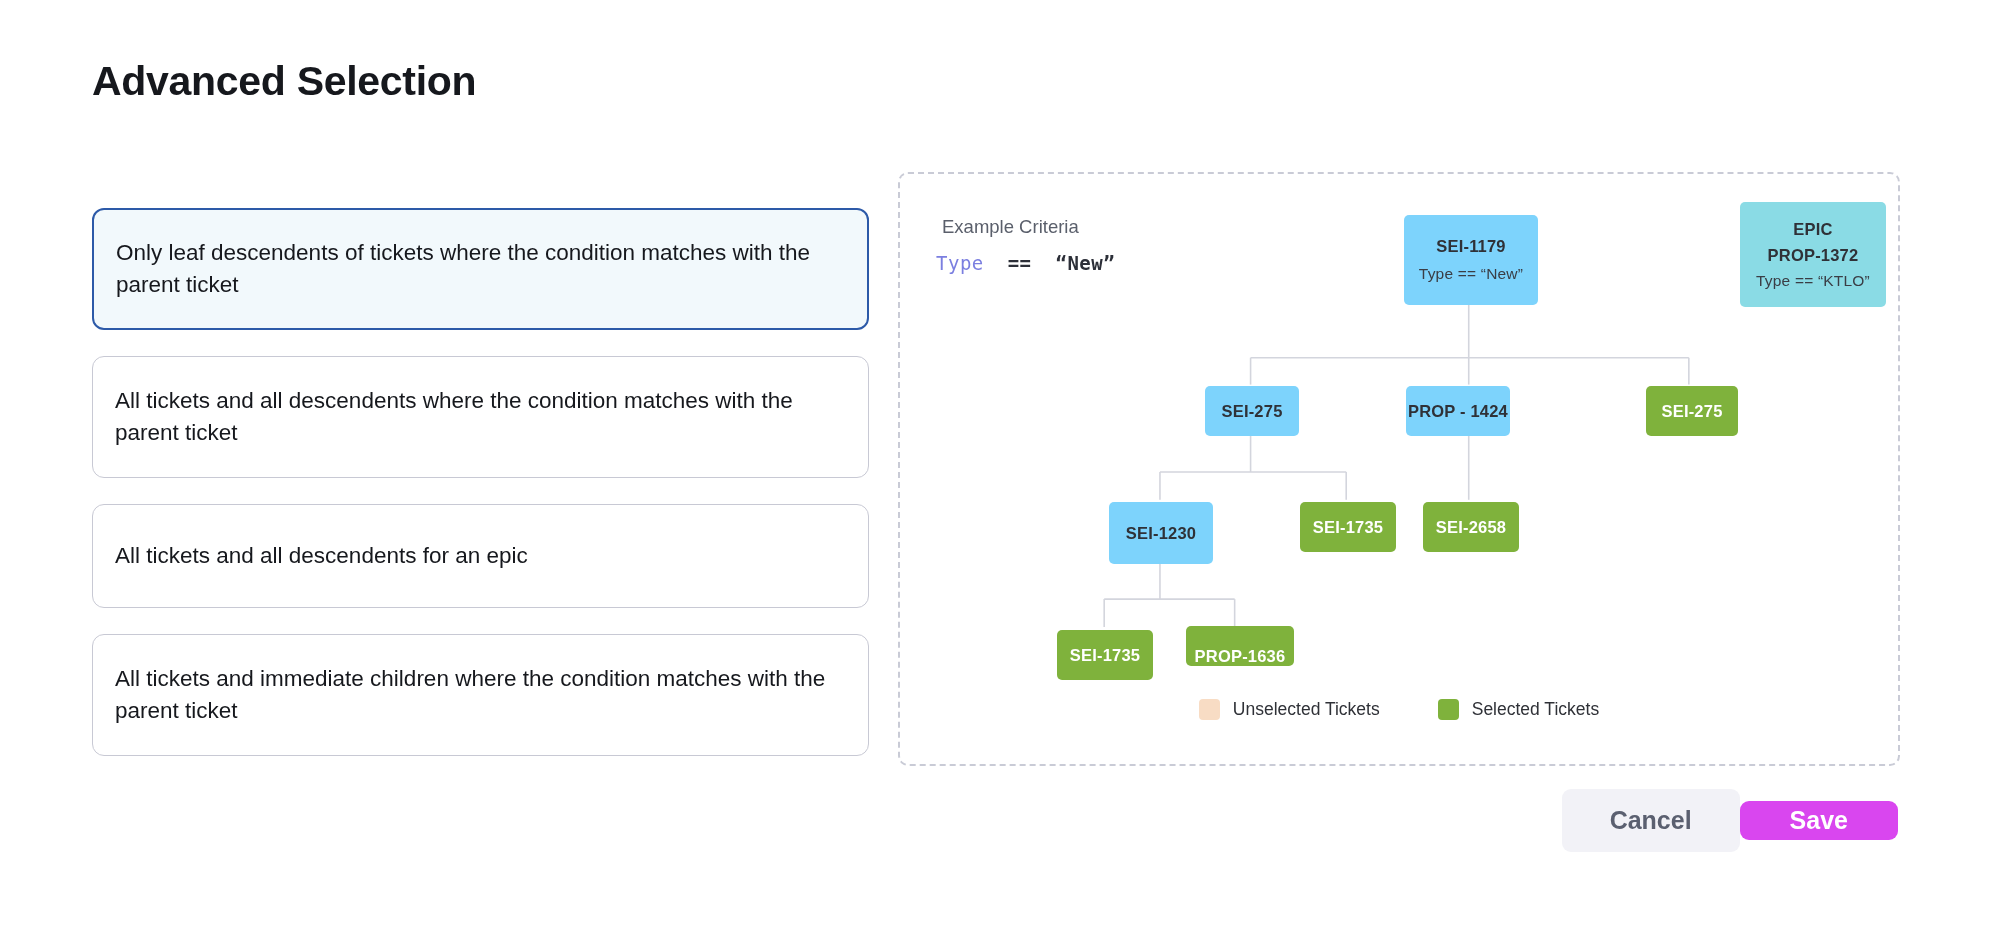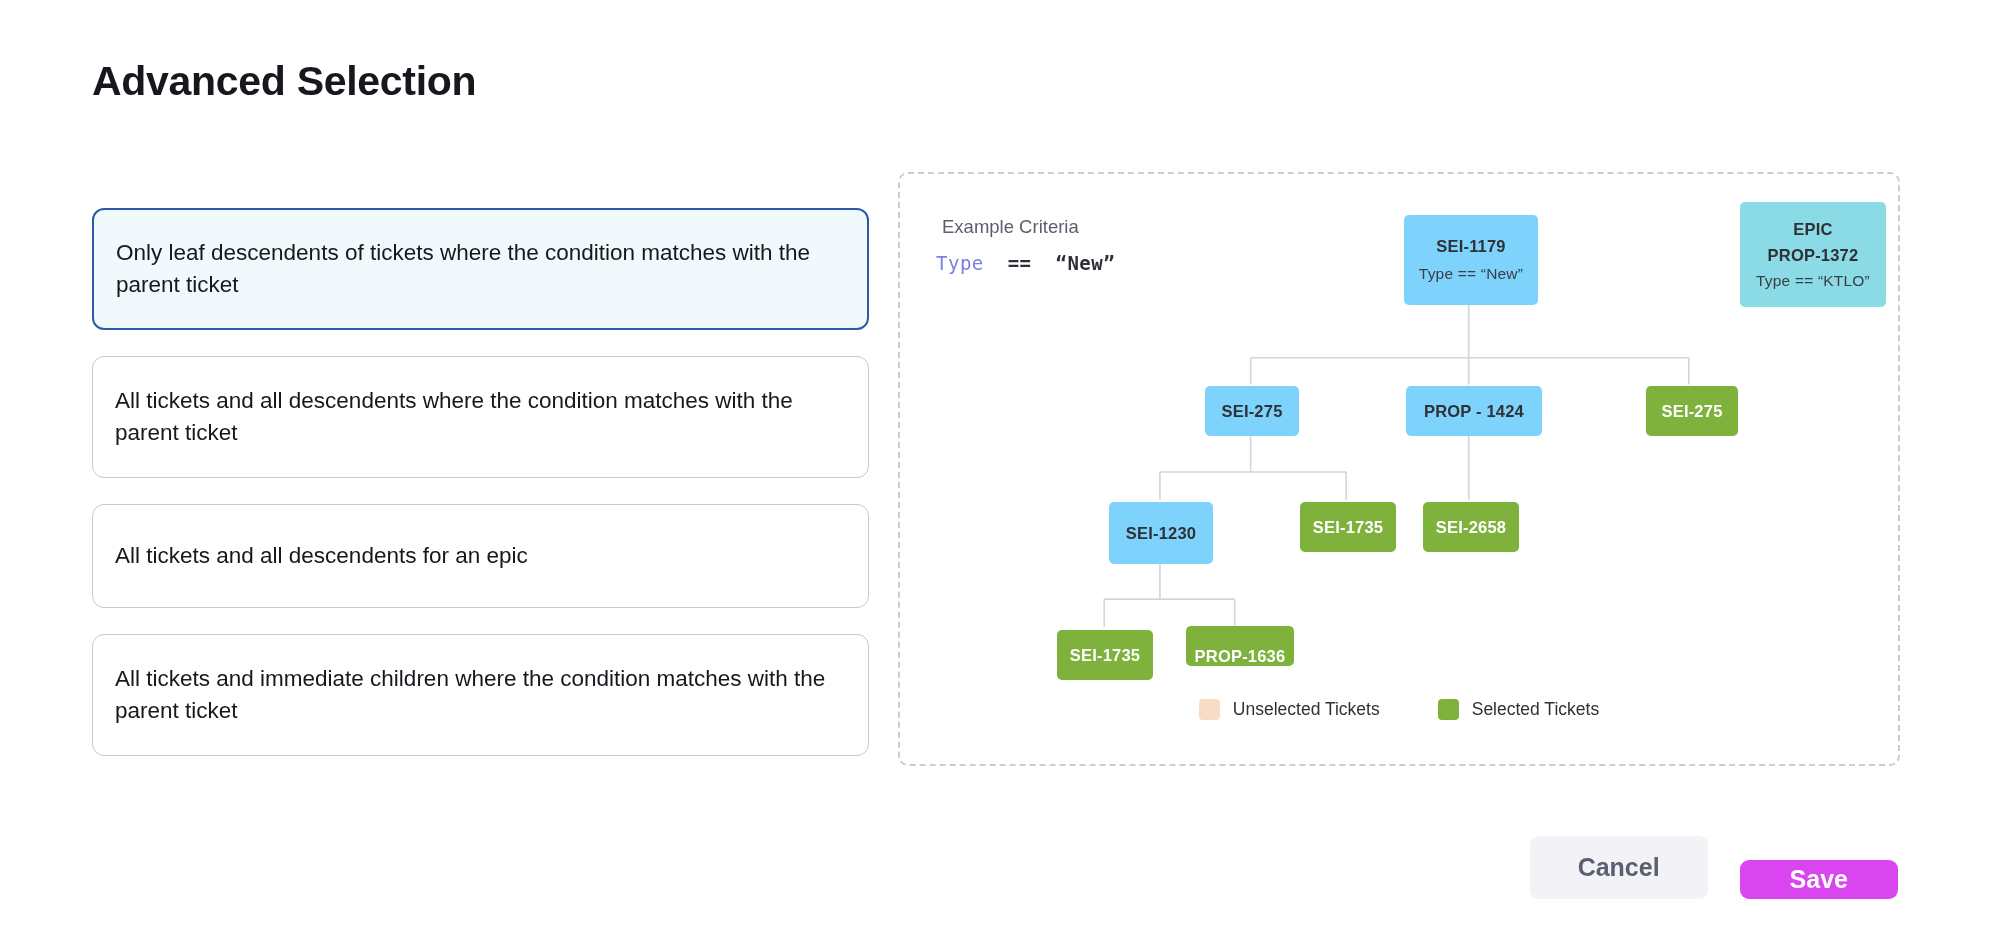--- a/index.html
+++ b/index.html
@@ -97,22 +97,22 @@
     gap: 58px;
   }
   .legend-item { display:flex; align-items:center; gap: 13px; }
   .swatch { width: 21px; height: 21px; border-radius: 4px; }
   .swatch.unsel { background: #f8dcc4; }
   .swatch.sel { background: #7fb23c; }
   .legend-label { font-size: 17.5px; color: #2f3137; font-weight: 500; }
 
   
   .footer {
-    position: absolute; right: 92px; top: 836px;
-    display: flex; align-items: flex-end; gap: 32px;
+    position: absolute; right: 92px; top: 789px;
+    display: flex; align-items: center; 
   }
   .btn {
     border: none; border-radius: 9px;
     font-family: "Liberation Sans", sans-serif;
     font-size: 25px; font-weight: bold; cursor: pointer;
   }
   .btn-cancel {
     background: #f2f2f7; color: #5b6070;
     padding: 17px 48px;
   }
@@ -179,21 +179,21 @@
 
     <div class="node epic" style="left:840px; top:28px; width:146px; height:105px;">
       <span>EPIC</span>
       <span class="mid">PROP-1372</span>
       <span class="sub">Type == “KTLO”</span>
     </div>
 
     <div class="node unselected" style="left:305px; top:212px; width:94px; height:50px;">
       <span>SEI-275</span>
     </div>
-    <div class="node unselected" style="left:506px; top:212px; width:136px; height:50px;">
+    <div class="node unselected" style="left:506px; top:212px; width:104px; height:50px;">
       <span>PROP - 1424</span>
     </div>
     <div class="node selected-node" style="left:746px; top:212px; width:92px; height:50px;">
       <span>SEI-275</span>
     </div>
 
     <div class="node unselected" style="left:209px; top:328px; width:104px; height:62px;">
       <span>SEI-1230</span>
     </div>
     <div class="node selected-node" style="left:400px; top:328px; width:96px; height:50px;">

